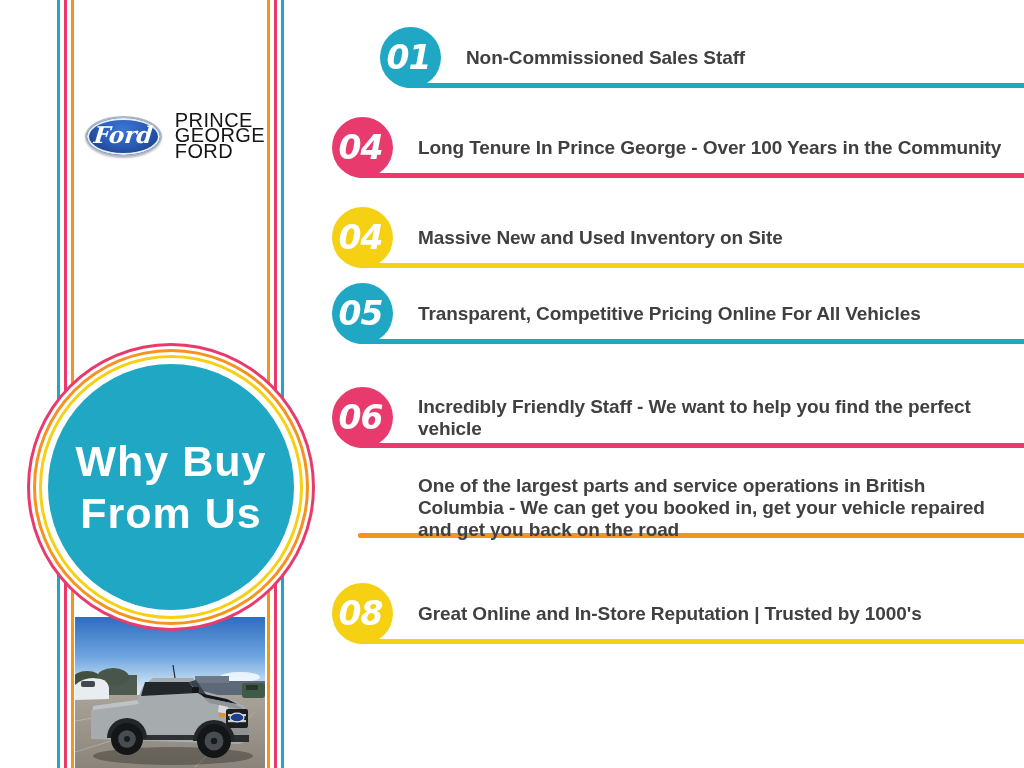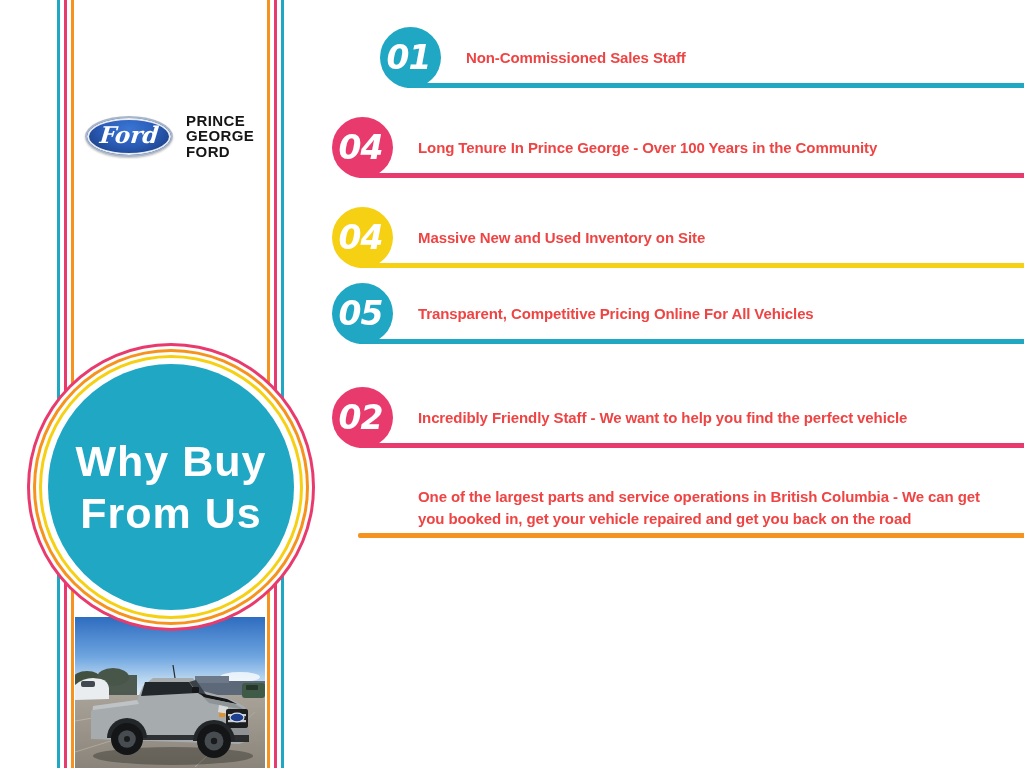--- a/index.html
+++ b/index.html
@@ -21,21 +21,21 @@
 
   
   .logo-block { position:absolute; left:85px; top:112px; width:180px; height:48px; display:flex; align-items:center; gap:13px; z-index:2; }
   .ford-oval { width:88px; height:41px; border-radius:50%;
     background:radial-gradient(ellipse at 50% 30%, #3a76d4 0%, #2a5cb8 45%, #16346f 100%);
     border:2px solid #aab6c8;
     box-shadow: inset 0 0 0 2px #e8edf5, 0 1px 2px rgba(0,0,0,.25);
     display:flex; align-items:center; justify-content:center; }
   .ford-script { font-family:"DejaVu Serif", serif; font-style:italic; font-weight:bold;
     color:#ffffff; font-size:23px; transform:skewX(-6deg); line-height:1; padding-bottom:3px; }
-  .dealer-name { font-weight:bold; color:#151515; font-size:15px; line-height:15.5px; letter-spacing:.4px; }
+  .dealer-name { font-weight:normal; color:#151515; font-size:20px; line-height:15.5px; letter-spacing:.4px; }
 
   
   .medallion { position:absolute; left:48px; top:364px; width:246px; height:246px;
     border-radius:50%; background:var(--teal); z-index:4;
     box-shadow:
       0 0 0 6px  #ffffff,
       0 0 0 9px  var(--yellow),
       0 0 0 12px #ffffff,
       0 0 0 15px var(--orange),
       0 0 0 18px #ffffff,
@@ -57,22 +57,22 @@
   .reason:nth-child(5){ top:387px; }
   .reason:nth-child(6){ top:477px; }
   .reason:nth-child(7){ top:583px; }
   .reason:nth-child(8){ top:681px; }
   .reason .bar { position:absolute; left:26px; right:0; top:56px; height:5px; background:var(--c); border-radius:2px 0 0 2px; }
   .reason .num-circle { position:absolute; left:0; top:0; width:61px; height:61px; border-radius:50%;
     background:var(--c); display:flex; align-items:center; justify-content:center; }
   .reason .num { color:#ffffff; font-weight:bold; font-style:italic; font-size:33px;
     font-family:"DejaVu Sans", sans-serif; letter-spacing:-1px; padding-right:4px; }
   .reason .txt { position:absolute; left:86px; top:0; height:61px; right:14px;
-    display:flex; align-items:center; font-weight:bold; font-size:15px; line-height:22px;
-    color:#ef4444; letter-spacing:-0.1px; }
+    display:flex; align-items:center; font-weight:bold; font-size:19px; line-height:22px;
+    color:#404040; letter-spacing:-0.1px; }
 </style>
 </head>
 <body>
 
 <div id="canvas" style="--teal: #1fa7c4; --pink: #e93a6e; --orange: #f6921e; --yellow: #f5d013;">
 
   <div class="stripes left"></div>
   <div class="stripes right"></div>
 
   <div class="logo-block">
@@ -184,25 +184,32 @@
       <div class="bar"></div>
       <div class="num-circle">
         <span class="num">05</span>
       </div>
       <div class="txt">Transparent, Competitive Pricing Online For All Vehicles</div>
     </div>
 
     <div class="reason" style="--c: #e93a6e;">
       <div class="bar"></div>
       <div class="num-circle">
-        <span class="num">02</span>
+        <span class="num">06</span>
       </div>
       <div class="txt">Incredibly Friendly Staff - We want to help you find the perfect vehicle</div>
     </div>
 
     <div class="reason" style="--c: #f6921e;">
       <div class="bar"></div>
       <div class="txt">One of the largest parts and service operations in British Columbia - We can get you booked in, get your vehicle repaired and get you back on the road</div>
     </div>
 
+    <div class="reason" style="--c: #f5d013;">
+      <div class="bar"></div>
+      <div class="num-circle">
+        <span class="num">08</span>
+      </div>
+      <div class="txt">Great Online and In-Store Reputation | Trusted by 1000's</div>
+    </div>
   </div>
 
 </div>
 
 </body></html>

